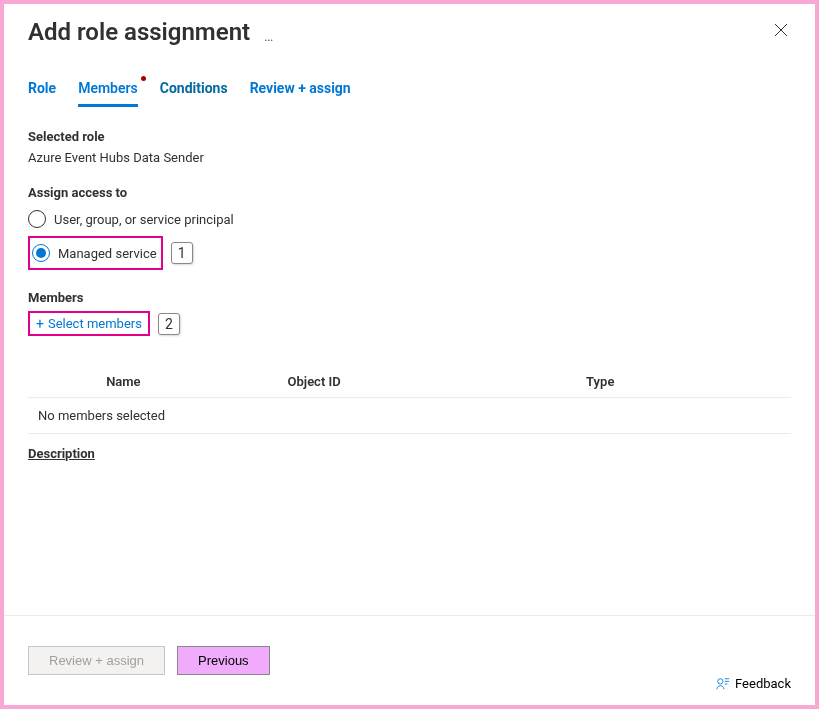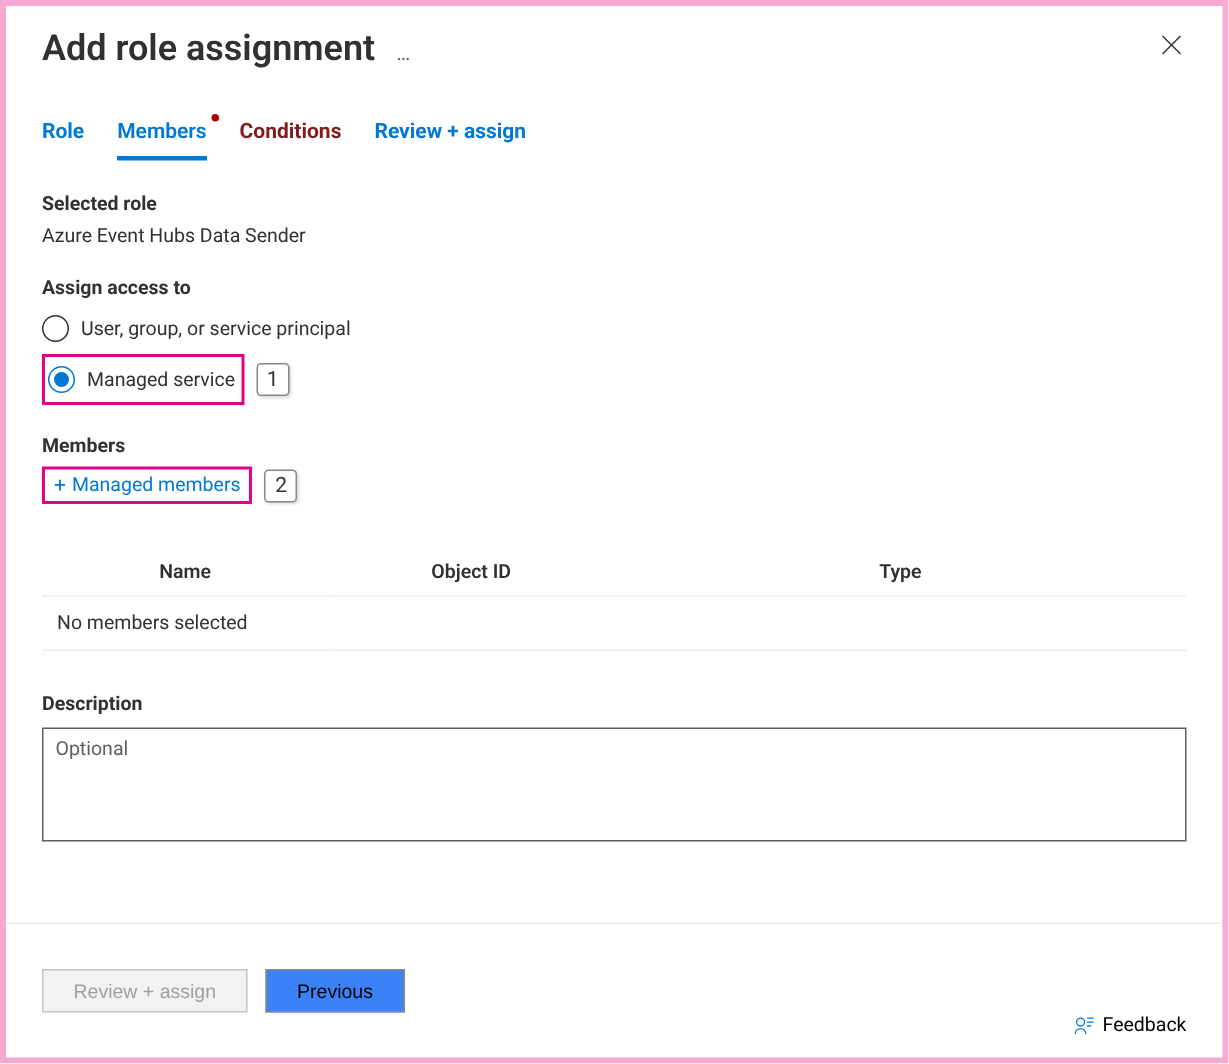--- a/index.html
+++ b/index.html
@@ -61,21 +61,21 @@
     color: #0078d4;
     position: relative;
     font-weight: 700;
   }
   .tab.active {
     font-weight: 600;
     color: #0078d4;
     border-bottom: 3px solid #0078d4;
   }
   .tab.disabled {
-    color: #7f1d1d;
+    color: #0369a1;
     cursor: default;
   }
   .tab .red-dot {
     position: absolute;
     top: -4px; right: -8px;
     width: 5px; height: 5px;
     background: #a80000;
     border-radius: 50%;
   }
   
@@ -172,22 +172,23 @@
     padding: 10px 10px;
     font-size: 13px;
     border-bottom: 1px solid #edebe9;
   }
   .col-name { width: 25%; }
   .col-obj  { width: 25%; }
   .col-type { width: 50%; }
   
   .desc-label {
     font-weight: 700;
-    margin-top: 28px;
+    margin-top: 12px;
     margin-bottom: 8px;
+    text-decoration: underline;
   }
   .desc-box {
     width: 100%;
     border: 1px solid #605e5c;
     min-height: 76px;
     padding: 6px 8px;
     font-family: inherit;
     font-size: 13px;
     resize: none;
     color: #323130;
@@ -198,21 +199,21 @@
     border-top: 1px solid #edebe9;
     padding: 14px 24px;
     display: flex;
     align-items: center;
     gap: 12px;
   }
   .btn {
     font-size: 13px;
     padding: 6px 20px;
     border: 1px solid #8a8886;
-    background: #3b82f6;
+    background: #f0abfc;
     cursor: pointer;
     min-width: 88px;
     text-align: center;
   }
   .btn.primary-disabled {
     border: 1px solid #c8c6c4;
     color: #a19f9d;
     background: #f3f2f1;
     cursor: default;
   }
@@ -274,21 +275,21 @@
         </div>
         <div class="callout-num">1</div>
       </div>
     </div>
 
     <div class="section-title">Members</div>
     <div class="highlight-wrap" style="margin-top:6px">
       <div class="highlight-box" style="padding:3px 6px">
         <span class="link-btn">
           <span class="plus">+</span>
-          <span>Managed members</span>
+          <span>Select members</span>
         </span>
       </div>
       <div class="callout-num">2</div>
     </div>
 
     <table class="mem-table">
       <thead>
         <tr>
           <th class="col-name">Name</th>
           <th class="col-obj">Object ID</th>
@@ -296,21 +297,20 @@
         </tr>
       </thead>
       <tbody>
         <tr>
           <td colspan="3">No members selected</td>
         </tr>
       </tbody>
     </table>
 
     <div class="desc-label">Description</div>
-    <textarea class="desc-box" placeholder="Optional" style=""></textarea>
 
   </div>
 
   <div class="footer">
     <button class="btn primary-disabled">Review + assign</button>
     <button class="btn">Previous</button>
     <div class="spacer"></div>
     <div class="feedback">
       <svg width="14" height="14" viewBox="0 0 16 16" fill="none" stroke="#0078d4" stroke-width="1">
         <circle cx="5" cy="5" r="3"></circle>

